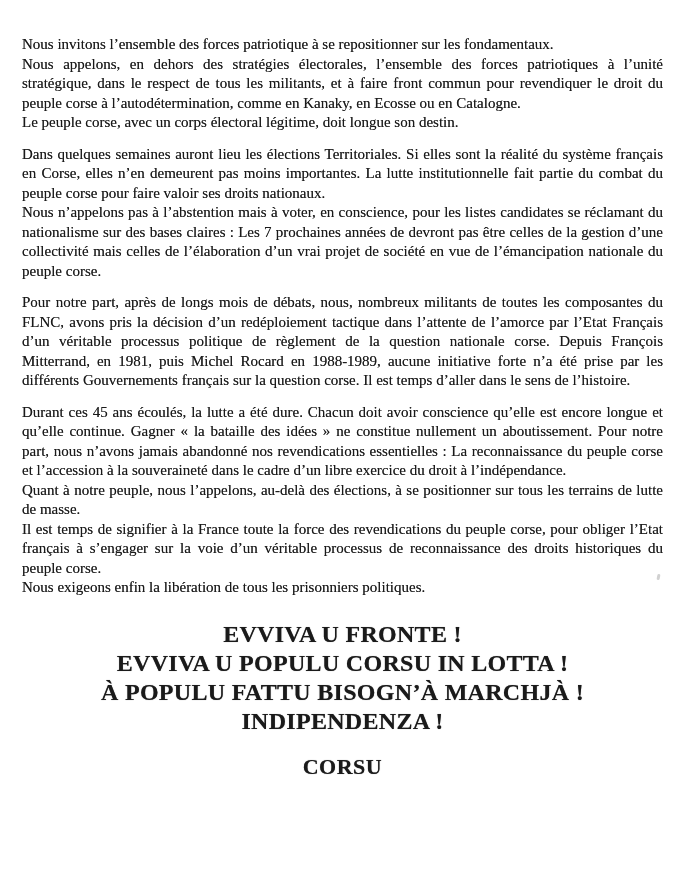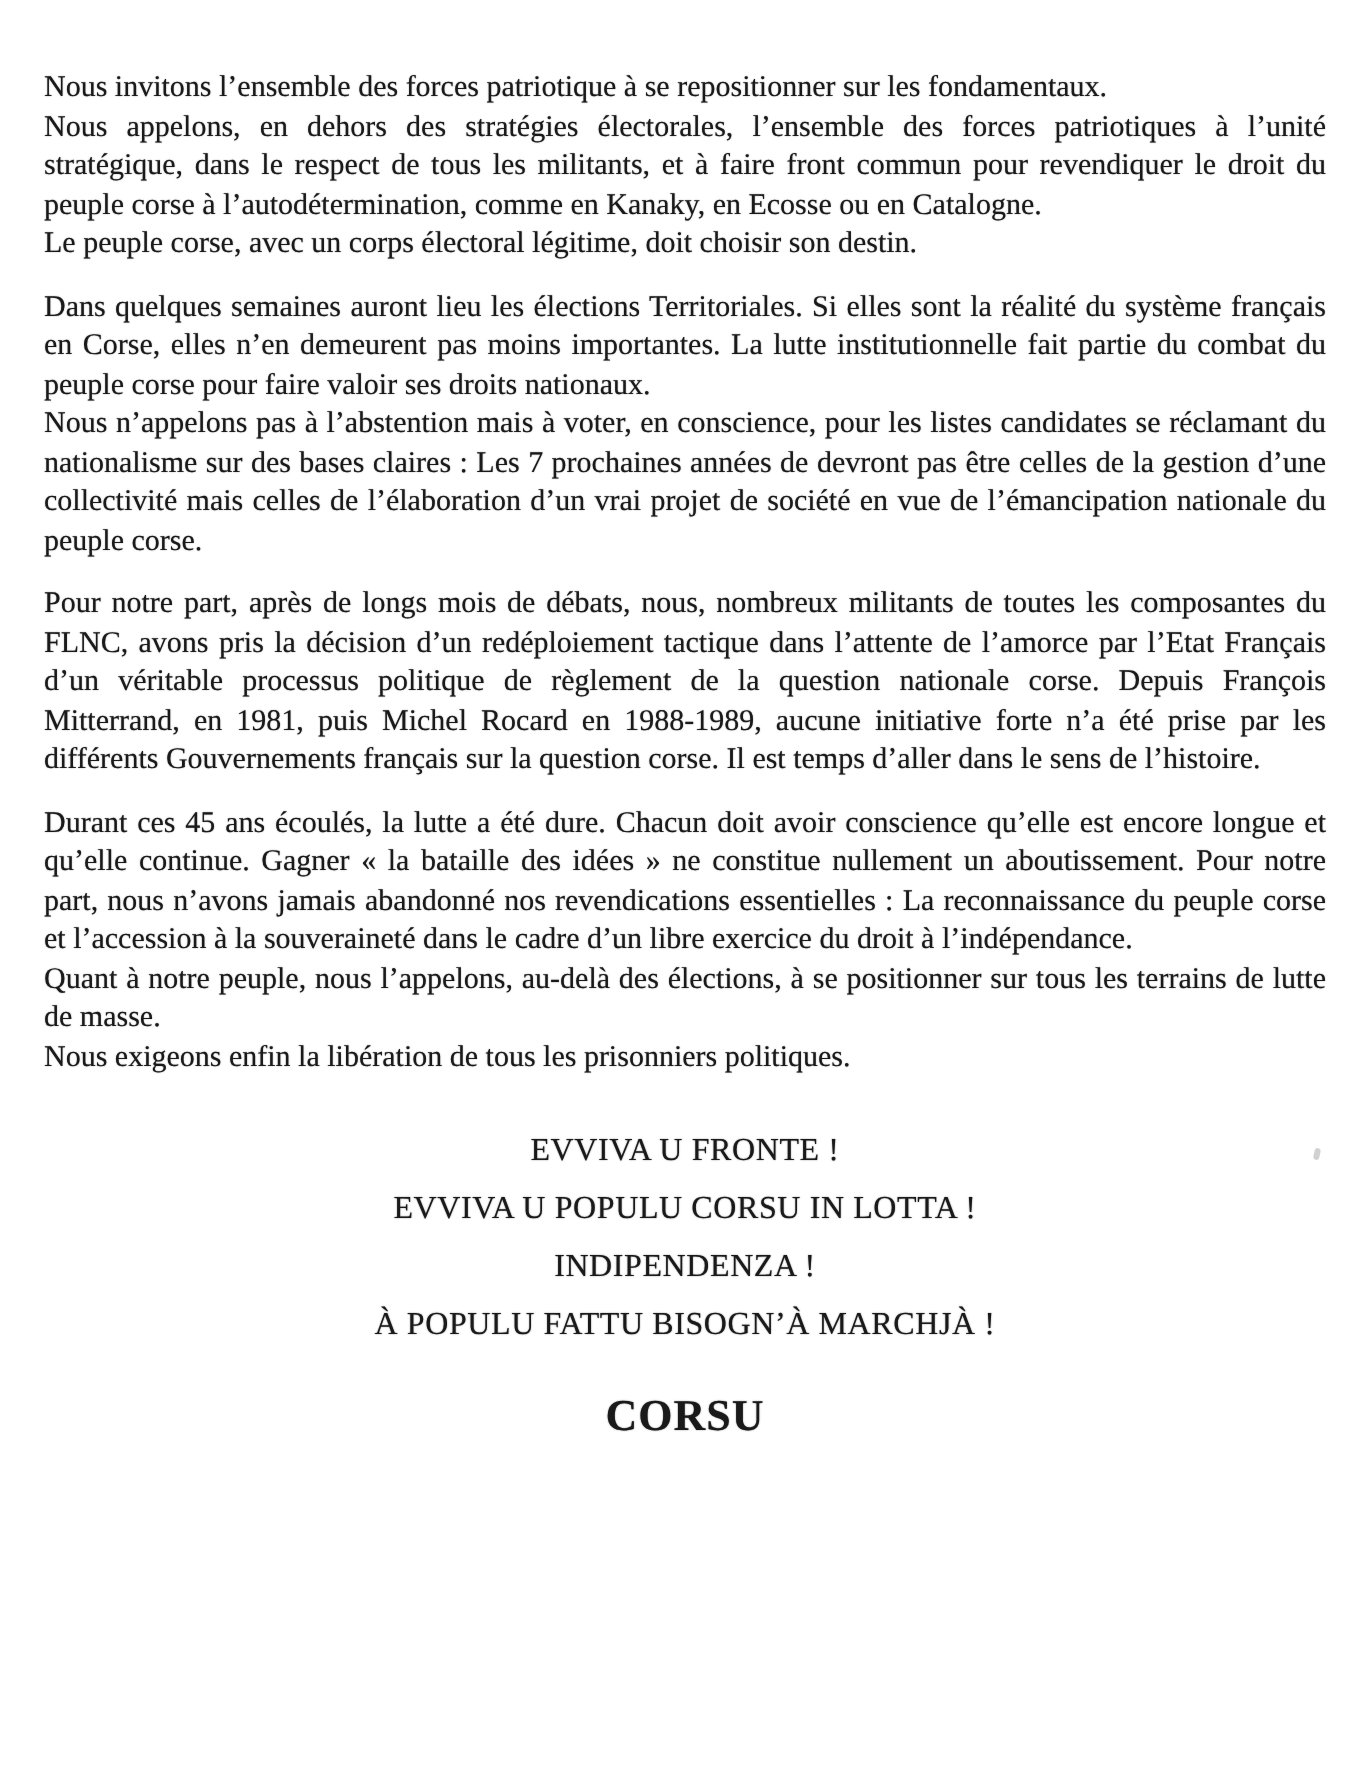--- a/index.html
+++ b/index.html
@@ -23,22 +23,22 @@
     text-align: justify;
     text-shadow: 0 0 0.6px rgba(26,26,26,0.65);
   }
   .para strong, .para .bold-run { font-weight: normal; }
   .slogans {
     margin-top: 22px;
     text-align: center;
   }
   .slogan {
     margin: 0;
-    font-size: 16px;
-    font-weight: normal;
+    font-size: 24px;
+    font-weight: bold;
     line-height: 29px;
     letter-spacing: 0.3px;
     text-shadow: 0 0 0.7px rgba(26,26,26,0.7);
   }
   .signature {
     margin: 18px 0 0 0;
     text-align: center;
     font-size: 22px;
     font-weight: bold;
     letter-spacing: 0.5px;
@@ -55,42 +55,43 @@
   .artifact-1 { right: 14px; top: 574px; }
 </style>
 </head>
 <body>
 
 <div class="page">
 
   <div class="block">
     <p class="para">Nous invitons l’ensemble des forces patriotique à se repositionner sur les fondamentaux.</p>
     <p class="para">Nous appelons, en dehors des stratégies électorales, l’ensemble des forces patriotiques à l’unité stratégique, dans le respect de tous les militants, et à faire front commun pour revendiquer le droit du peuple corse à l’autodétermination, comme en Kanaky, en Ecosse ou en Catalogne.</p>
-    <p class="para">Le peuple corse, avec un corps électoral légitime, doit choisir son destin.</p>
+    <p class="para">Le peuple corse, avec un corps électoral légitime, doit longue son destin.</p>
   </div>
 
   <div class="block">
     <p class="para">Dans quelques semaines auront lieu les élections Territoriales. Si elles sont la réalité du système français en Corse, elles n’en demeurent pas moins importantes. La lutte institutionnelle fait partie du combat du peuple corse pour faire valoir ses droits nationaux.</p>
     <p class="para">Nous n’appelons pas à l’abstention mais à voter, en conscience, pour les listes candidates se réclamant du nationalisme sur des bases claires : Les 7 prochaines années de devront pas être celles de la gestion d’une collectivité mais celles de l’élaboration d’un vrai projet de société en vue de l’émancipation nationale du peuple corse.</p>
   </div>
 
   <div class="block">
     <p class="para"><strong class="bold-run">Pour notre part, après de longs mois de débats, nous, nombreux militants de toutes les composantes du FLNC, avons pris la décision d’un redéploiement tactique  dans l’attente de l’amorce par l’Etat Français d’un  véritable processus politique de règlement de la question nationale corse</strong><span>. Depuis François Mitterrand, en 1981, puis Michel Rocard en 1988-1989, aucune initiative forte n’a été prise par les différents Gouvernements français sur la question corse. Il est temps d’aller dans le sens de l’histoire.</span></p>
   </div>
 
   <div class="block">
     <p class="para">Durant ces 45 ans écoulés, la lutte a été dure. Chacun doit avoir conscience qu’elle est encore longue et qu’elle continue. Gagner « la bataille des idées » ne constitue nullement un aboutissement. Pour notre part, nous n’avons jamais abandonné nos revendications essentielles : La reconnaissance du peuple corse et l’accession à la souveraineté dans le cadre d’un libre exercice du droit à l’indépendance.</p>
     <p class="para">Quant à notre peuple, nous l’appelons, au-delà des élections, à se positionner sur tous les terrains de lutte de masse.</p>
+    <p class="para">Il est temps de signifier à la France toute la force des revendications du peuple corse, pour obliger l’Etat français à s’engager sur la voie d’un véritable processus de reconnaissance des droits historiques du peuple corse.</p>
     <p class="para">Nous exigeons enfin la libération de tous les prisonniers politiques.</p>
   </div>
 
   <div class="slogans">
     <p class="slogan">EVVIVA U FRONTE !</p>
     <p class="slogan">EVVIVA U POPULU CORSU IN LOTTA !</p>
+    <p class="slogan">À POPULU FATTU BISOGN’À MARCHJÀ !</p>
     <p class="slogan">INDIPENDENZA !</p>
-    <p class="slogan">À POPULU FATTU BISOGN’À MARCHJÀ !</p>
   </div>
 
   <p class="signature">CORSU</p>
 
   <span class="artifact artifact-1"></span>
 
 </div>
 
 </body></html>

